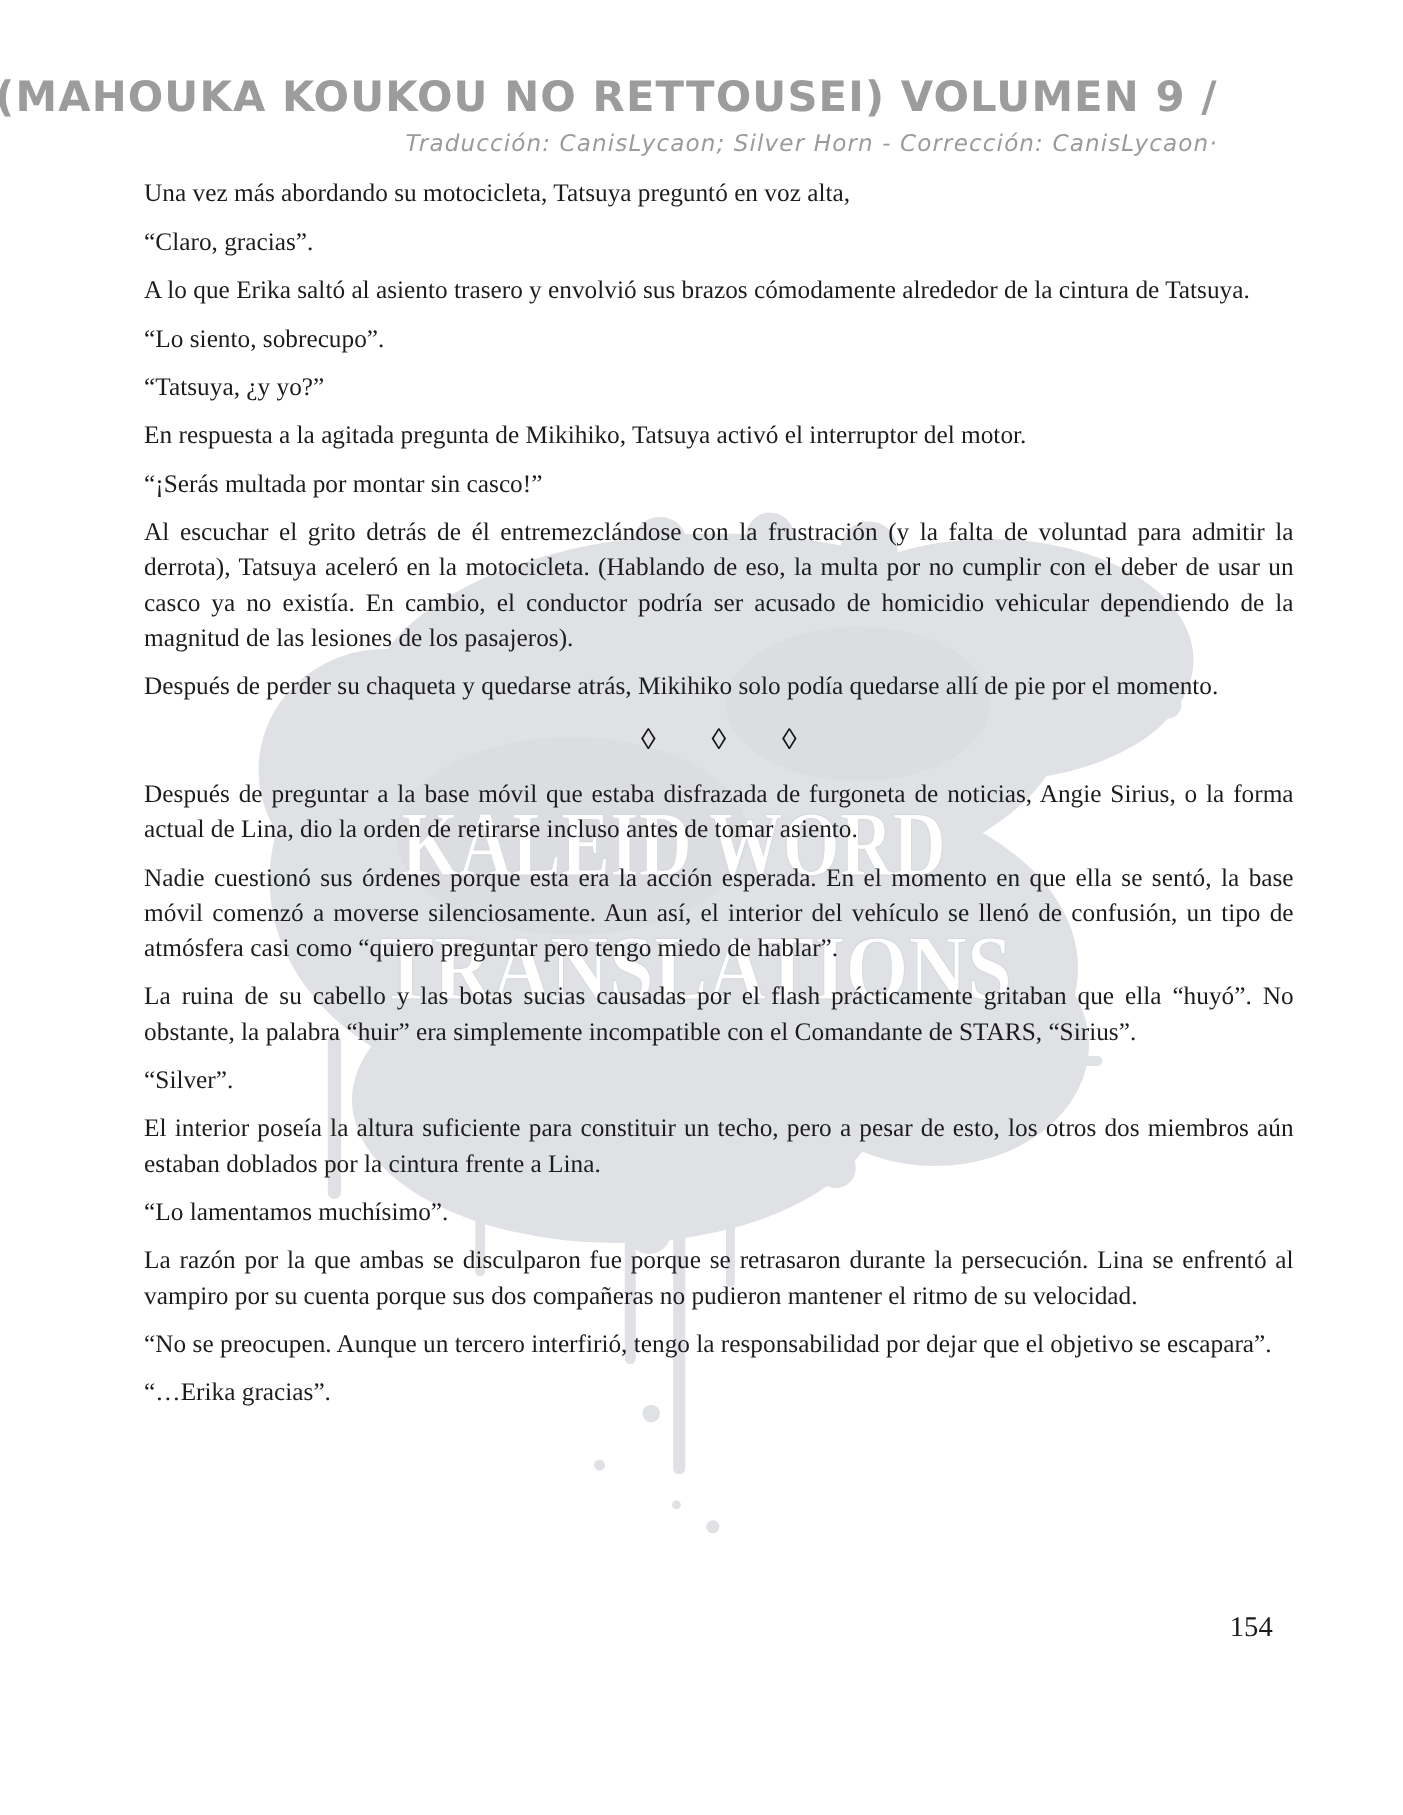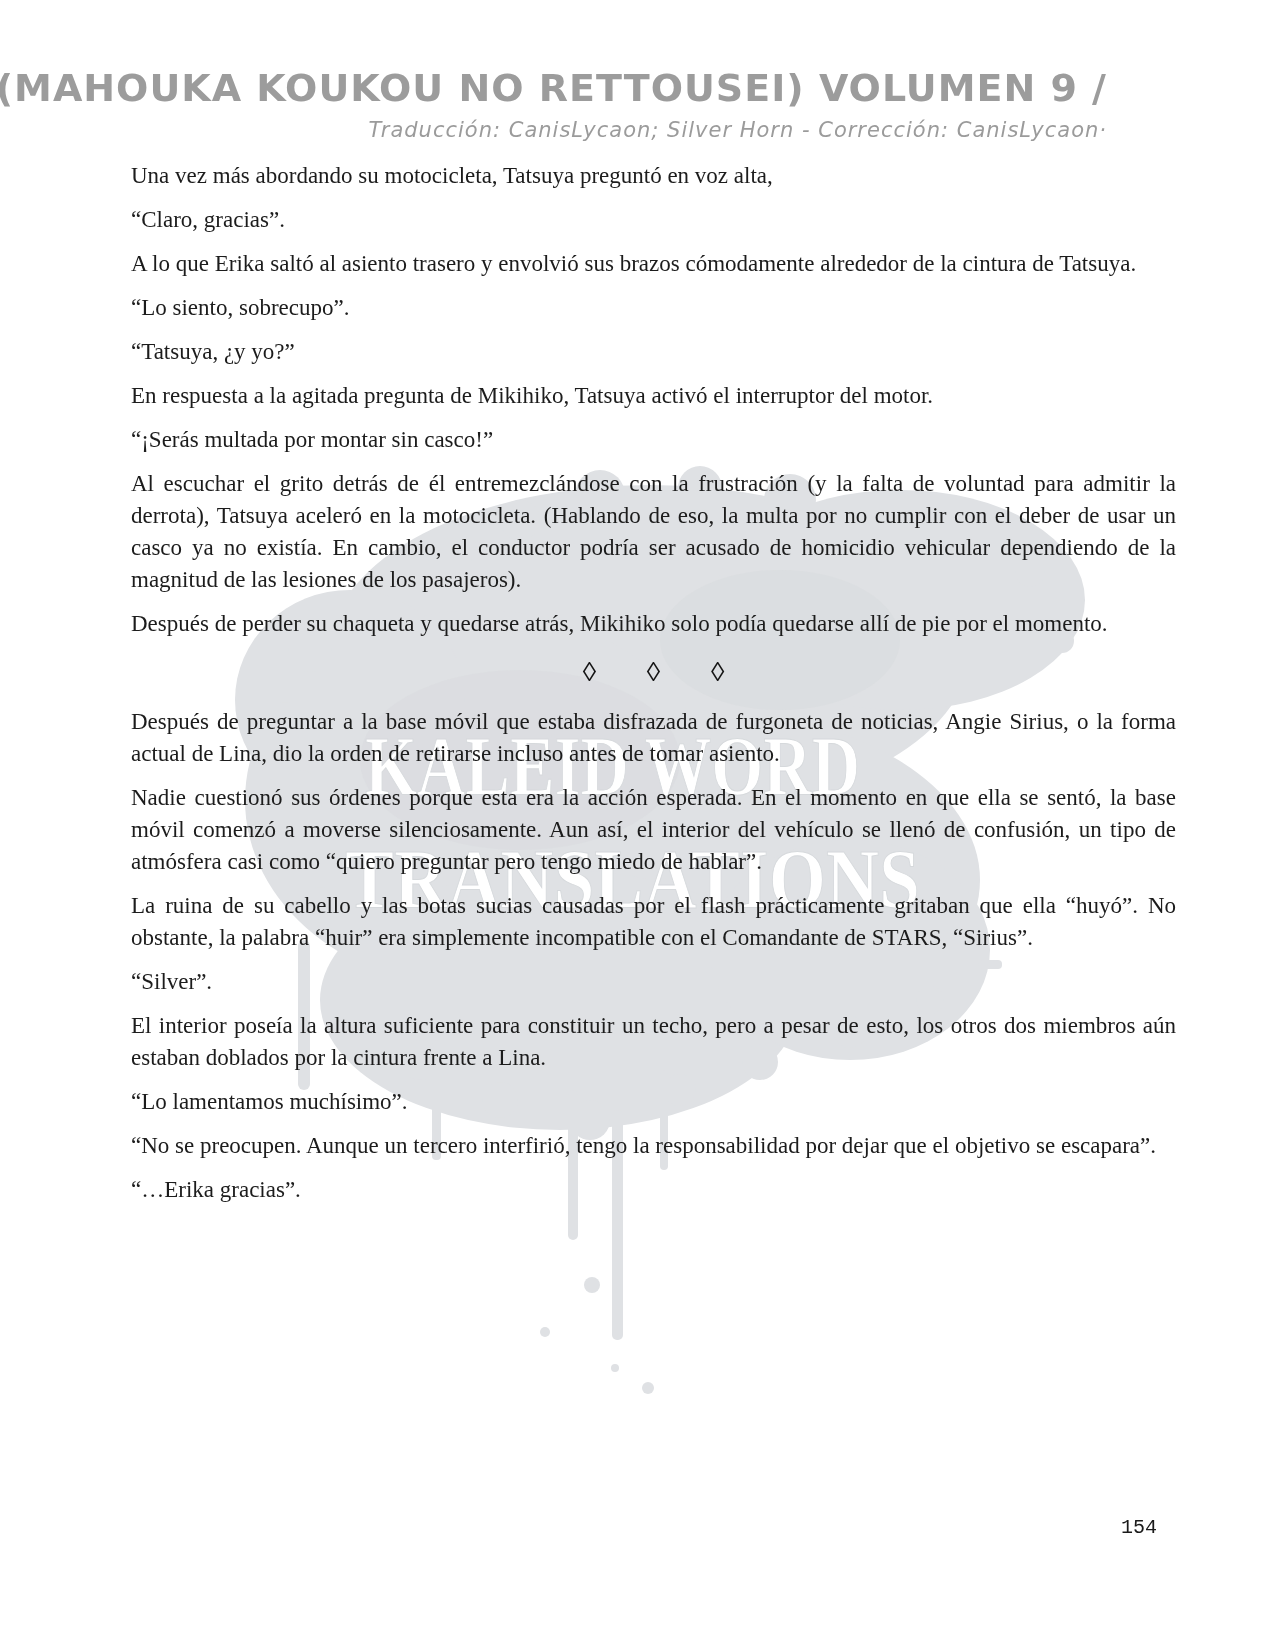--- a/index.html
+++ b/index.html
@@ -78,23 +78,23 @@
     letter-spacing: 22px;
     padding-left: 22px;   
     margin: 16px 0 18px 0;
     color: #151515;
   }
 
   
   .page-number {
     position: absolute;
     right: 118px;
-    top: 1516px;
-    font-family: Liberation Mono, monospace;
-    font-size: 20px;
+    top: 1464px;
+    font-family: Liberation Serif, serif;
+    font-size: 26px;
     color: #1a1a1a;
     z-index: 2;
   }
 </style>
 </head>
 <body>
 
 <div class="page">
 
   <svg class="watermark" width="1275" height="1650" viewBox="0 0 1275 1650" aria-hidden="true">
@@ -170,19 +170,20 @@
     <p>“¡Serás multada por montar sin casco!”</p>
     <p>Al escuchar el grito detrás de él entremezclándose con la frustración (y la falta de voluntad para admitir la derrota), Tatsuya aceleró en la motocicleta. (Hablando de eso, la multa por no cumplir con el deber de usar un casco ya no existía. En cambio, el conductor podría ser acusado de homicidio vehicular dependiendo de la magnitud de las lesiones de los pasajeros).</p>
     <p>Después de perder su chaqueta y quedarse atrás, Mikihiko solo podía quedarse allí de pie por el momento.</p>
     <div class="separator">◊ ◊ ◊</div>
     <p>Después de preguntar a la base móvil que estaba disfrazada de furgoneta de noticias, Angie Sirius, o la forma actual de Lina, dio la orden de retirarse incluso antes de tomar asiento.</p>
     <p>Nadie cuestionó sus órdenes porque esta era la acción esperada. En el momento en que ella se sentó, la base móvil comenzó a moverse silenciosamente. Aun así, el interior del vehículo se llenó de confusión, un tipo de atmósfera casi como “quiero preguntar pero tengo miedo de hablar”.</p>
     <p>La ruina de su cabello y las botas sucias causadas por el flash prácticamente gritaban que ella “huyó”. No obstante, la palabra “huir” era simplemente incompatible con el Comandante de STARS, “Sirius”.</p>
     <p>“Silver”.</p>
     <p>El interior poseía la altura suficiente para constituir un techo, pero a pesar de esto, los otros dos miembros aún estaban doblados por la cintura frente a Lina.</p>
     <p>“Lo lamentamos muchísimo”.</p>
+    <p>La razón por la que ambas se disculparon fue porque se retrasaron durante la persecución. Lina se enfrentó al vampiro por su cuenta porque sus dos compañeras no pudieron mantener el ritmo de su velocidad.</p>
     <p>“No se preocupen. Aunque un tercero interfirió, tengo la responsabilidad por dejar que el objetivo se escapara”.</p>
     <p>“…Erika gracias”.</p>
   </div>
 
   <div class="page-number">154</div>
 
 </div>
 
 </body></html>

